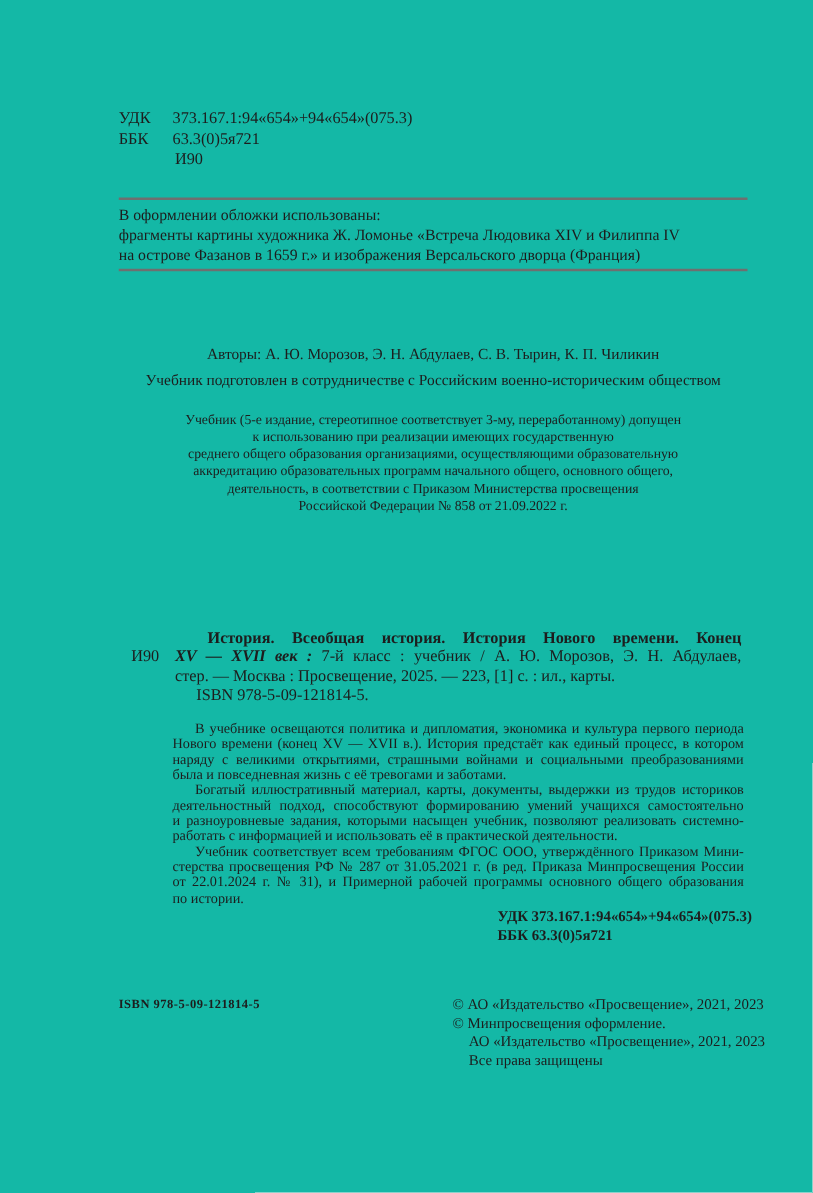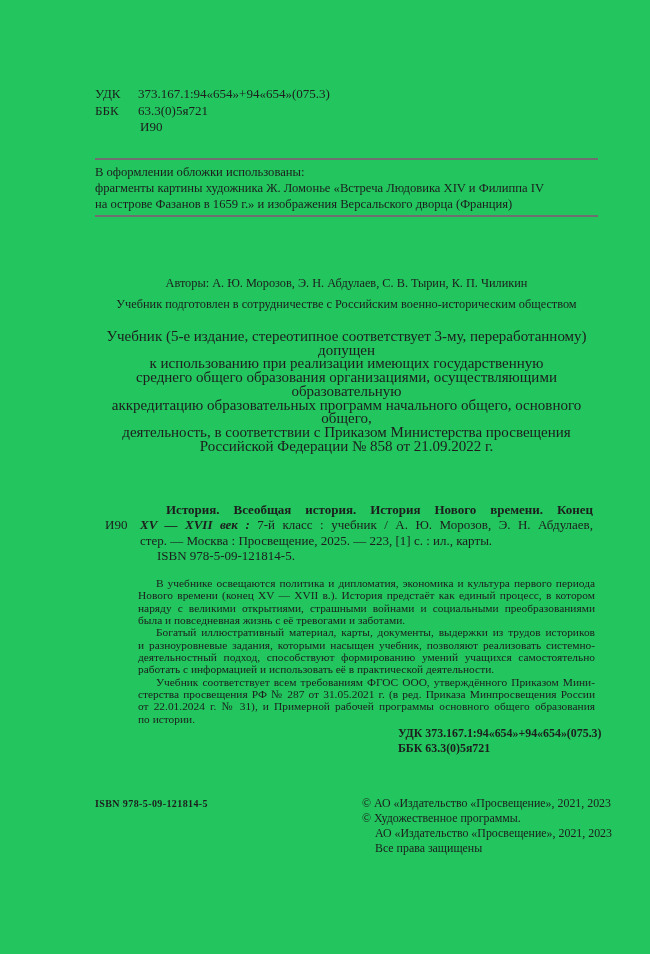--- a/index.html
+++ b/index.html
@@ -1,21 +1,21 @@
 <!DOCTYPE html>
 <html lang="ru"><head>
 <meta charset="utf-8">
 <style>
   html, body { margin: 0; padding: 0; background: #e8e8e8; }
   .page {
     position: relative;
     width: 650px;
     height: 954px;
     margin: 0 auto;
-    background: #22c55e;
+    background: #14b8a6;
     font-family: "Liberation Serif", "DejaVu Serif", serif;
     color: #1d1d1d;
     overflow: hidden;
   }
   .abs { position: absolute; }
 
   
   .top-meta { left: 95px; top: 86px; font-size: 13px; line-height: 16.5px; }
   .top-meta .lbl { display: inline-block; width: 43px; }
   .top-meta .code-row { padding-left: 45px; }
@@ -28,21 +28,21 @@
   
   .cover-note { left: 95px; top: 164px; width: 503px; 
                 font-size: 12.6px; line-height: 16px; }
 
   
   .authors { left: 95px; top: 276px; width: 503px; text-align: center; font-size: 12.3px; }
   .authors .line2 { margin-top: 6px; }
 
   
   .accred { left: 95px; top: 330px; width: 503px; text-align: center;
-            font-size: 15px; line-height: 13.7px; }
+            font-size: 11px; line-height: 13.7px; }
 
   
   .biblio { left: 140px; top: 502px; width: 453px; font-size: 13px; line-height: 15.4px; }
   .biblio .hang { position: absolute; left: -35px; top: 15.4px; }
   .biblio .l1 { padding-left: 26px; font-weight: bold; }
   .biblio .l5 { padding-left: 17px; }
   .b { font-weight: bold; font-style: italic; }
 
   
   .jl { text-align: justify; text-align-last: justify; }
@@ -99,35 +99,35 @@
     <div>стер. — Москва : Просвещение, 2025. — 223, [1] с. : ил., карты.</div>
     <div class="l5">ISBN 978-5-09-121814-5.</div>
   </div>
 
   <div class="abs annot">
     <div class="first jl">В учебнике освещаются политика и дипломатия, экономика и культура первого периода</div>
     <div class="jl">Нового времени (конец XV — XVII в.). История предстаёт как единый процесс, в котором</div>
     <div class="jl">наряду с великими открытиями, страшными войнами и социальными преобразованиями</div>
     <div>была и повседневная жизнь с её тревогами и заботами.</div>
     <div class="first jl">Богатый иллюстративный материал, карты, документы, выдержки из трудов историков</div>
+    <div class="jl">деятельностный подход, способствуют формированию умений учащихся самостоятельно</div>
     <div class="jl">и разноуровневые задания, которыми насыщен учебник, позволяют реализовать системно-</div>
-    <div class="jl">деятельностный подход, способствуют формированию умений учащихся самостоятельно</div>
     <div>работать с информацией и использовать её в практической деятельности.</div>
     <div class="first jl">Учебник соответствует всем требованиям ФГОС ООО, утверждённого Приказом Мини-</div>
     <div class="jl">стерства просвещения РФ № 287 от 31.05.2021 г. (в ред. Приказа Минпросвещения России</div>
     <div class="jl">от 22.01.2024 г. № 31), и Примерной рабочей программы основного общего образования</div>
     <div>по истории.</div>
   </div>
 
   <div class="abs udk-bottom">
     <div>УДК 373.167.1:94«654»+94«654»(075.3)</div>
     <div>ББК 63.3(0)5я721</div>
   </div>
 
   <div class="abs isbn-footer">ISBN 978-5-09-121814-5</div>
   <div class="abs copyright">
     <div>© АО «Издательство «Просвещение», 2021, 2023</div>
-    <div>© Художественное программы.</div>
+    <div>© Минпросвещения оформление.</div>
     <div class="indent">АО «Издательство «Просвещение», 2021, 2023</div>
     <div class="indent">Все права защищены</div>
   </div>
 
 </div>
 
 </body></html>

